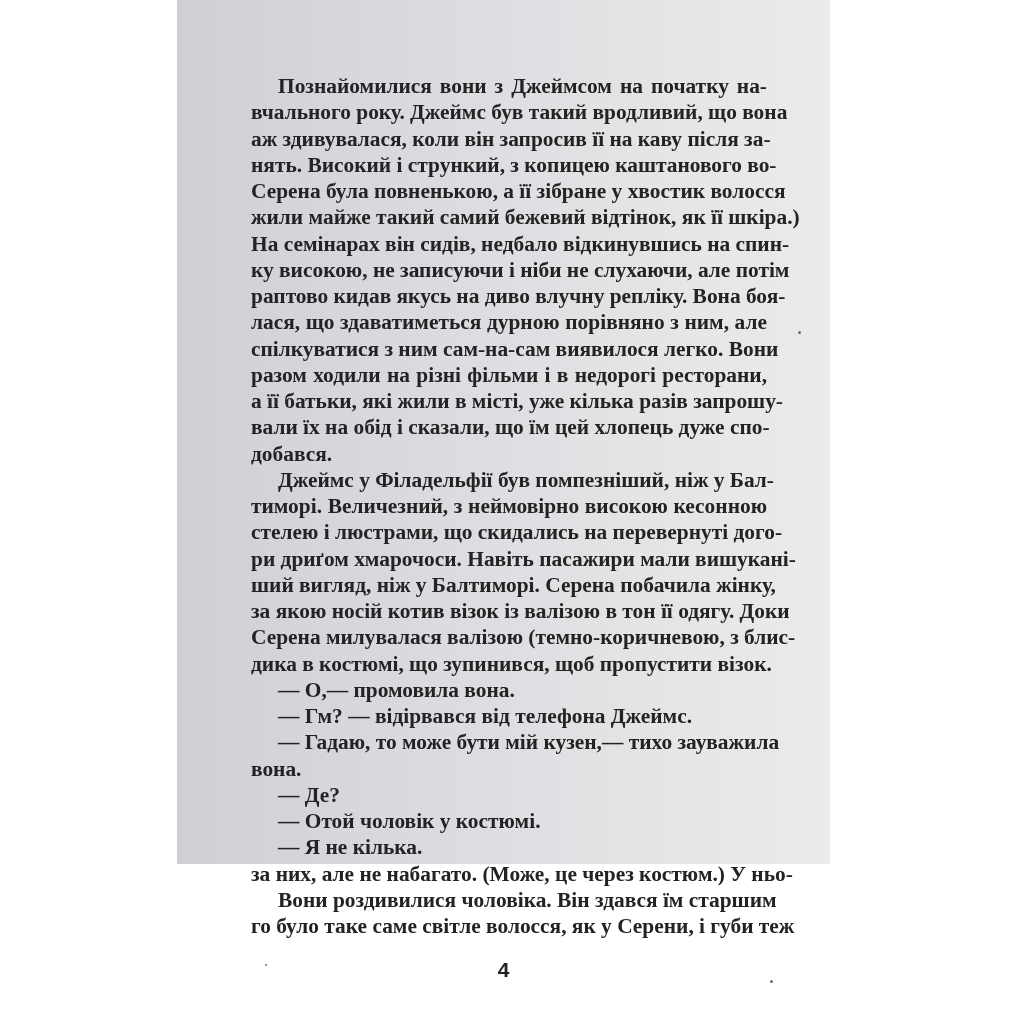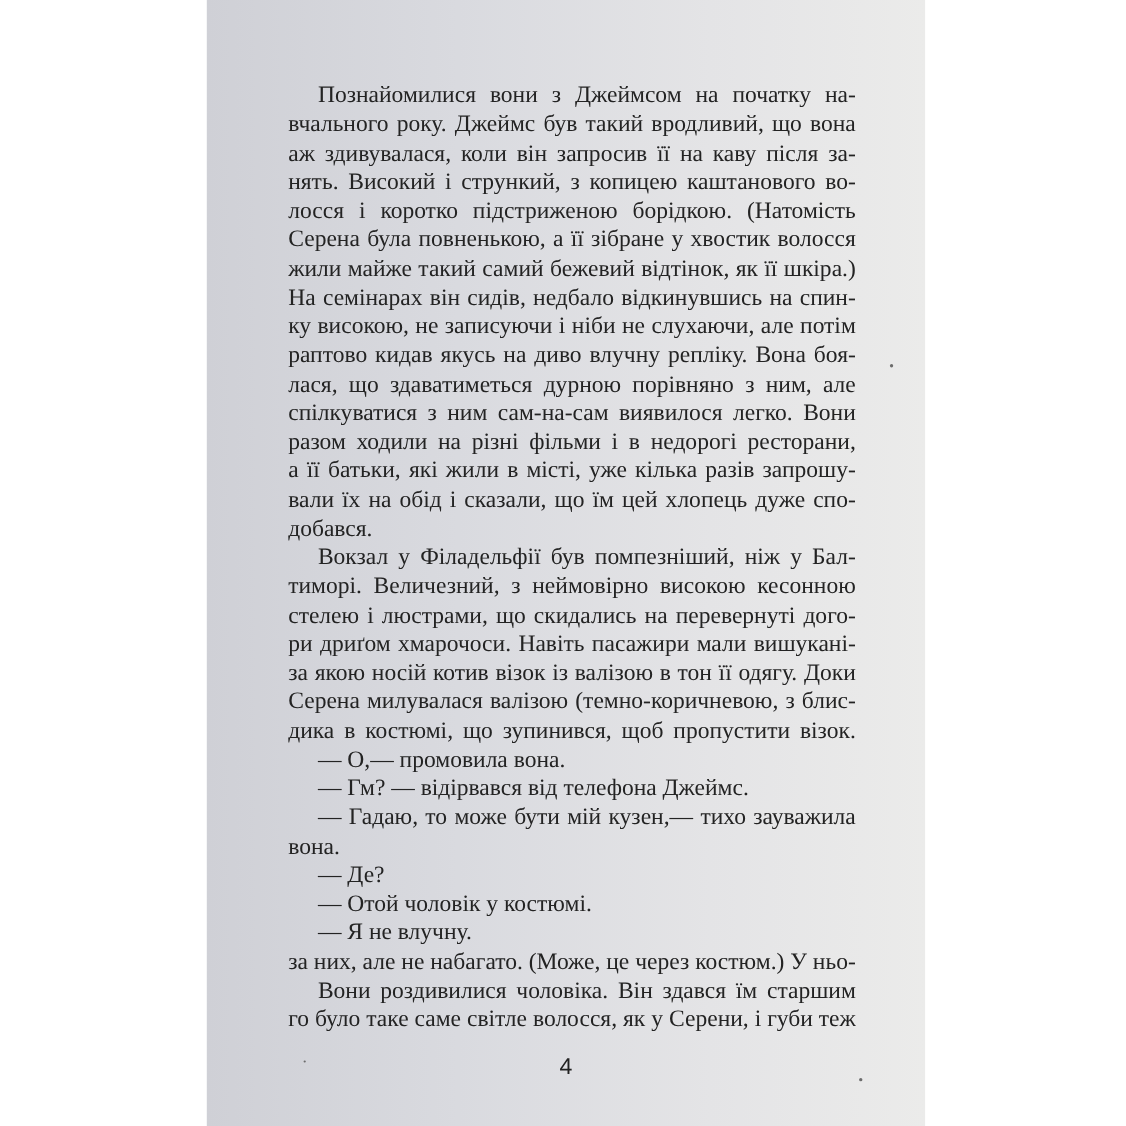--- a/index.html
+++ b/index.html
@@ -1,21 +1,22 @@
 <!DOCTYPE html>
 <html><head>
 <meta charset="utf-8">
 <style>
   html, body { margin:0; padding:0; }
   body {
     width:1024px; height:1024px; background:#ffffff; position:relative; overflow:hidden;
   }
   .page {
-    position:absolute; left:188px; top:0; width:653px; height:1024px;
+    position:absolute; left:177px; top:0; width:653px; height:864px;
     background: linear-gradient(90deg, #cfd0d6 0%, #d9dadf 35%, #e4e4e6 70%, #ebebea 100%);
+    font-weight: bold;
   }
   .text {
     position:absolute; left:74px; top:73px; width:516px;
     font-family: "Liberation Serif", "DejaVu Serif", serif;
     font-size:21.4px; line-height:26.25px; color:#232323;
   }
   .line {
     display:block; height:26.25px; white-space:nowrap;
     text-align:justify; text-align-last:justify;
   }
@@ -30,46 +31,46 @@
 </style>
 </head>
 <body>
 
 <div class="page">
   <div class="text">
     <span class="line indent">Познайомилися вони з Джеймсом на початку на-</span>
     <span class="line">вчального року. Джеймс був такий вродливий, що вона</span>
     <span class="line">аж здивувалася, коли він запросив її на каву після за-</span>
     <span class="line">нять. Високий і стрункий, з копицею каштанового во-</span>
-    <span class="line">лосся і коротко підстриженою борідкою. (Натомість</span>
     <span class="line">Серена була повненькою, а її зібране у хвостик волосся</span>
     <span class="line">жили майже такий самий бежевий відтінок, як її шкіра.)</span>
     <span class="line">На семінарах він сидів, недбало відкинувшись на спин-</span>
     <span class="line">ку високою, не записуючи і ніби не слухаючи, але потім</span>
     <span class="line">раптово кидав якусь на диво влучну репліку. Вона боя-</span>
     <span class="line">лася, що здаватиметься дурною порівняно з ним, але</span>
     <span class="line">спілкуватися з ним сам-на-сам виявилося легко. Вони</span>
     <span class="line">разом ходили на різні фільми і в недорогі ресторани,</span>
     <span class="line">а її батьки, які жили в місті, уже кілька разів запрошу-</span>
     <span class="line">вали їх на обід і сказали, що їм цей хлопець дуже спо-</span>
     <span class="line last">добався.</span>
-    <span class="line indent">Вокзал у Філадельфії був помпезніший, ніж у Бал-</span>
+    <span class="line indent">Джеймс у Філадельфії був помпезніший, ніж у Бал-</span>
     <span class="line">тиморі. Величезний, з неймовірно високою кесонною</span>
     <span class="line">стелею і люстрами, що скидались на перевернуті дого-</span>
     <span class="line">ри дриґом хмарочоси. Навіть пасажири мали вишукані-</span>
+    <span class="line">ший вигляд, ніж у Балтиморі. Серена побачила жінку,</span>
     <span class="line">за якою носій котив візок із валізою в тон її одягу. Доки</span>
     <span class="line">Серена милувалася валізою (темно-коричневою, з блис-</span>
     <span class="line">дика в костюмі, що зупинився, щоб пропустити візок.</span>
     <span class="line indent last">— О,— промовила вона.</span>
     <span class="line indent last">— Гм? — відірвався від телефона Джеймс.</span>
     <span class="line indent">— Гадаю, то може бути мій кузен,— тихо зауважила</span>
     <span class="line last">вона.</span>
     <span class="line indent last">— Де?</span>
     <span class="line indent last">— Отой чоловік у костюмі.</span>
-    <span class="line indent last">— Я не влучну.</span>
+    <span class="line indent last">— Я не кілька.</span>
     <span class="line">за них, але не набагато. (Може, це через костюм.) У ньо-</span>
     <span class="line indent">Вони роздивилися чоловіка. Він здався їм старшим</span>
     <span class="line">го було таке саме світле волосся, як у Серени, і губи теж</span>
   </div>
 
   <div class="page-number">4</div>
 
   <span class="speck" style="left:621px; top:331px;"></span>
   <span class="speck" style="left:593px; top:980px;"></span>
   <span class="speck" style="left:88px; top:964px; width:2px; height:2px;"></span>

